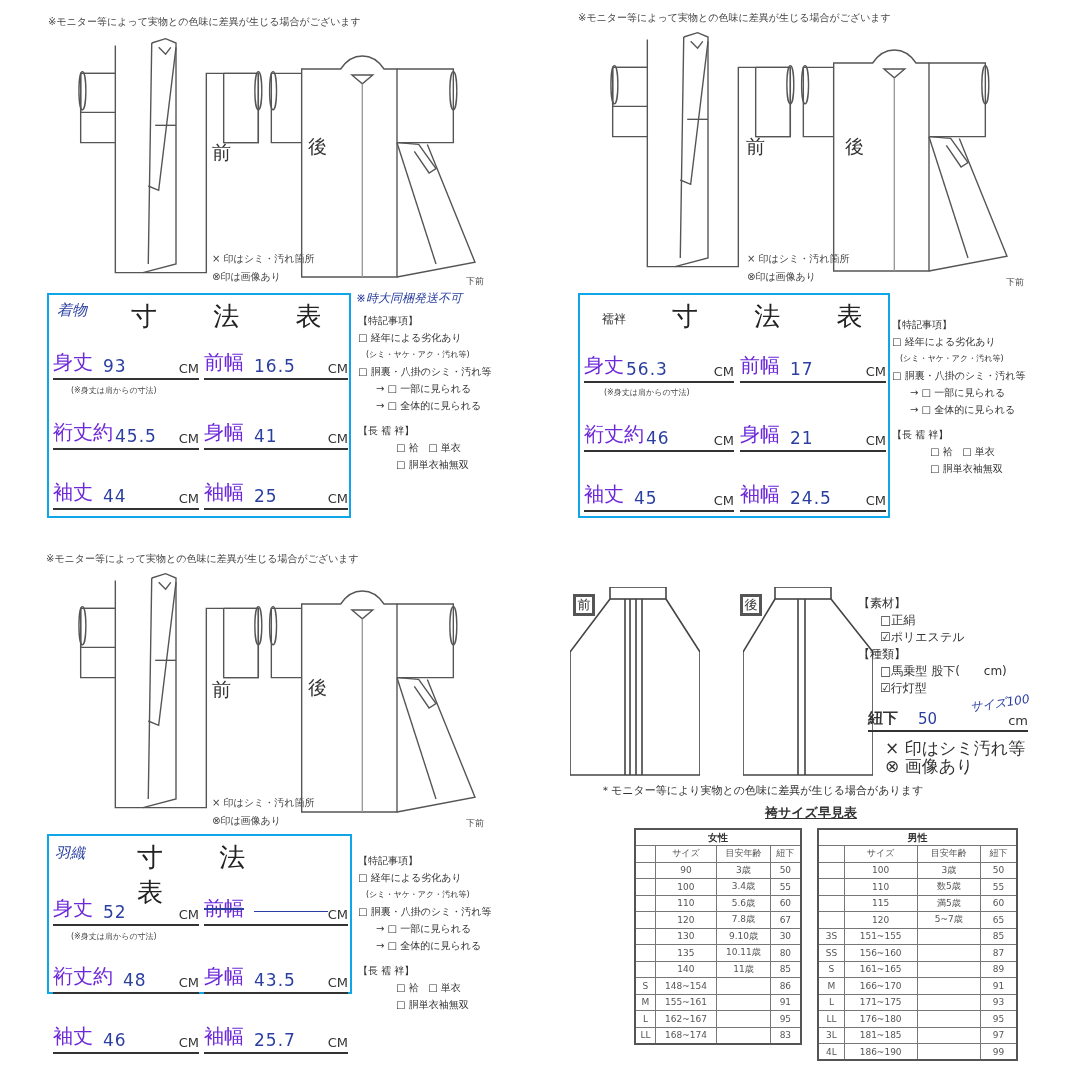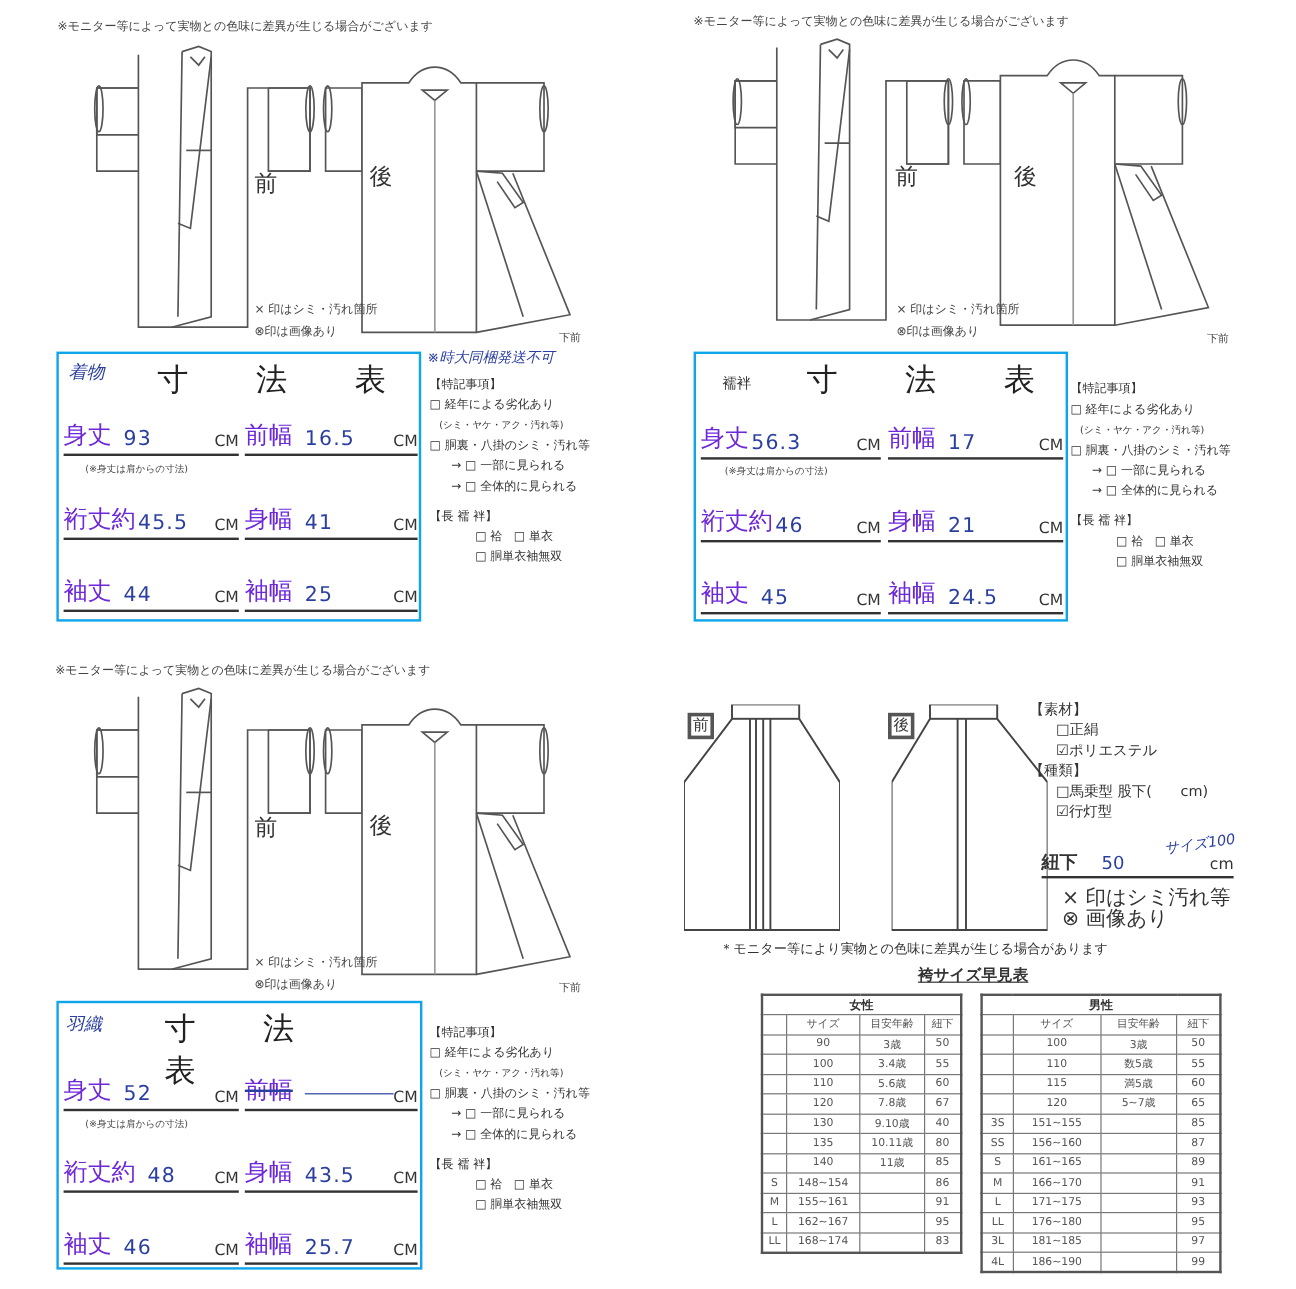--- a/index.html
+++ b/index.html
@@ -214,21 +214,21 @@
       </svg>
   </div>
   <div class="view-label" style="left:212px;top:140px;">前</div>
   <div class="view-label" style="left:308px;top:138px;">後</div>
   <div class="legend" style="left:212px;top:257px;">
     <div>× 印はシミ・汚れ箇所</div>
     <div>⊗印は画像あり</div>
   </div>
   <div class="under-front" style="left:466px;top:280px;">下前</div>
 
-  <div class="measure-box" style="left:47px;top:297px;width:305px;height:224px;">
+  <div class="measure-box" style="left:47px;top:297px;width:305px;height:160px;">
     <div class="box-kind" style="left:6px;top:8px;">羽織</div>
     <div class="box-title" style="left:88px;top:4px;">寸 法 表</div>
     <div class="mrow" style="left:4px;top:60px;width:146px;">
       <span class="mlabel">身丈</span>
       <span class="mval">52</span>
       <span class="munit">CM</span>
     </div>
     <div class="mrow" style="left:155px;top:60px;width:144px;">
       <span class="mlabel" style="text-decoration:line-through;text-decoration-color:#2a3fa0;">前幅</span>
       <span class="mval strike" style="border-top:1px solid #2a3fa0;margin-bottom:10px;"></span>
@@ -282,21 +282,21 @@
   <div class="hakama-label" style="left:33px;top:57px;">前</div>
   <div class="drawing" style="left:203px;top:50px;">
     <svg width="130" height="190" viewBox="0 0 130 190" fill="none" stroke="#444" stroke-width="1.6">
       <rect x="32" y="0" width="56" height="12" fill="#fff"></rect>
       <path d="M32 12 L0 65 L0 188 L130 188 L130 65 L88 12"></path>
       <path d="M55 12 L55 188 M62 12 L62 188"></path>
     </svg>
   </div>
   <div class="hakama-label" style="left:200px;top:57px;">後</div>
 
-  <div class="hakama-info" style="left:318px;top:46px;">
+  <div class="hakama-info" style="left:318px;top:58px;">
     <div>【素材】</div>
     <div class="ind">□正絹</div>
     <div class="ind">☑ポリエステル</div>
     <div>【種類】</div>
     <div class="ind">□馬乗型 股下(　　cm)</div>
     <div class="ind">☑行灯型</div>
   </div>
   <div class="size-handwritten" style="left:430px;top:158px;">サイズ100</div>
   <div class="himo" style="left:328px;top:172px;">
     <span class="lab">紐下</span>
@@ -342,21 +342,21 @@
         <tr>
           <td></td>
           <td>120</td>
           <td>7.8歳</td>
           <td>67</td>
         </tr>
         <tr>
           <td></td>
           <td>130</td>
           <td>9.10歳</td>
-          <td>40</td>
+          <td>30</td>
         </tr>
         <tr>
           <td></td>
           <td>135</td>
           <td>10.11歳</td>
           <td>80</td>
         </tr>
         <tr>
           <td></td>
           <td>140</td>

